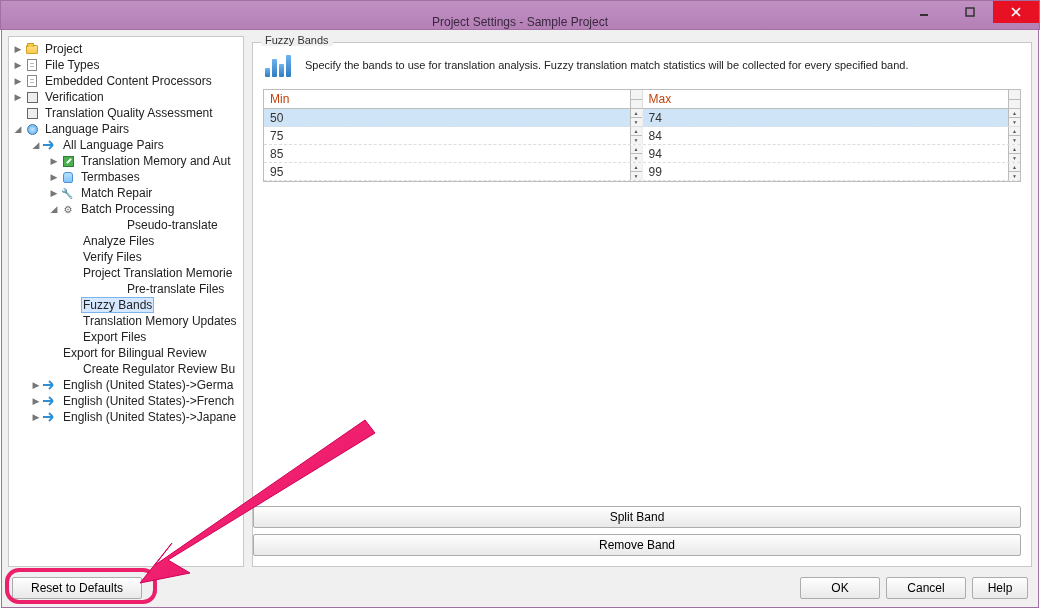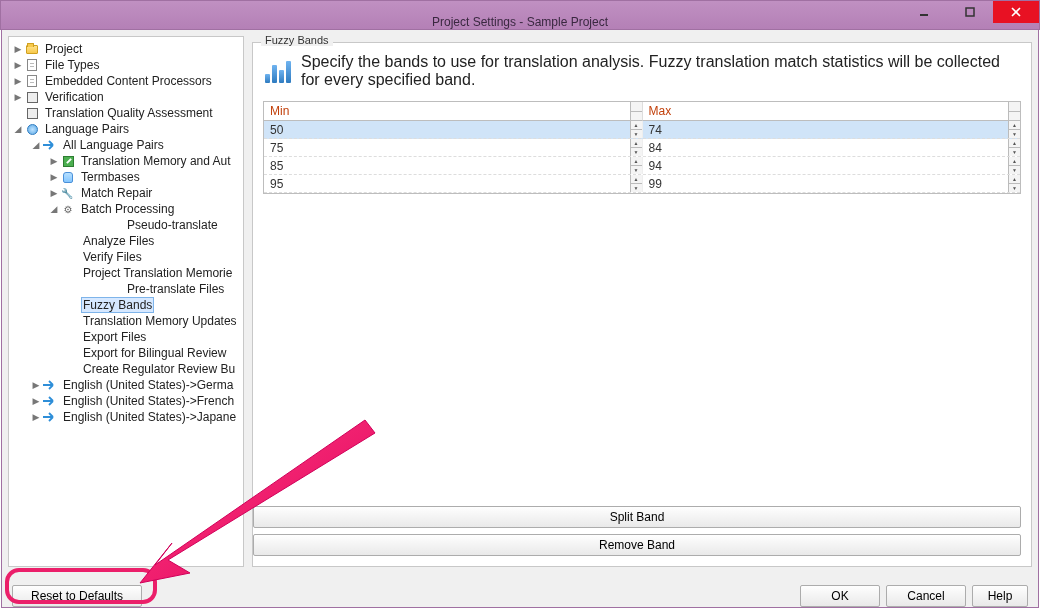--- a/index.html
+++ b/index.html
@@ -188,21 +188,21 @@
     gap: 10px;
   }
   .desc-row .chart-ico {
     width: 30px; height: 24px;
     display:flex; align-items: flex-end; gap:2px;
   }
   .desc-row .chart-ico span {
     width: 5px; background: linear-gradient(#6fb3f0,#2e7bc0);
     border-radius: 1px;
   }
-  .desc-row .desc-text { font-size: 16px; }
+  .desc-row .desc-text { font-size: 11px; }
 
   .band-table {
     margin: 4px 10px 0 10px;
     border: 1px solid #bdbdbd;
   }
   .band-head {
     display: flex;
     background: #fff;
     color: #c2410c;
     font-size: 12px;
@@ -261,22 +261,22 @@
     font-family: inherit;
     background: linear-gradient(#fefefe,#e9e9e9);
     border: 1px solid #acacac;
     border-radius: 2px;
     cursor: pointer;
   }
 
   
   .footer {
     height: 40px;
-    display: flex; align-items: flex-end;
-    padding: 0 10px;
+    display: flex; align-items: flex-start;
+    padding: 10px 10px;
     gap: 6px;
   }
   .footer .spacer { flex: 1; }
 
   
   .anno-ring {
     position: absolute;
     border: 4px solid #eb1f6a;
     border-radius: 14px;
     pointer-events: none;
@@ -414,21 +414,21 @@
       </div>
       <div class="node selected" style="padding-left:72px">
         <span class="lbl">Fuzzy Bands</span>
       </div>
       <div class="node" style="padding-left:72px">
         <span class="lbl">Translation Memory Updates</span>
       </div>
       <div class="node" style="padding-left:72px">
         <span class="lbl">Export Files</span>
       </div>
-      <div class="node" style="padding-left:72px">
+      <div class="node" style="padding-left:52px">
         <span class="lbl">Export for Bilingual Review</span>
       </div>
       <div class="node" style="padding-left:72px">
         <span class="lbl">Create Regulator Review Bu</span>
       </div>
 
       <div class="node" style="padding-left:22px">
         <span class="twisty">▶</span>
         <span class="icon ico-arrow-blue">
           <svg width="14" height="10" viewBox="0 0 14 10">

